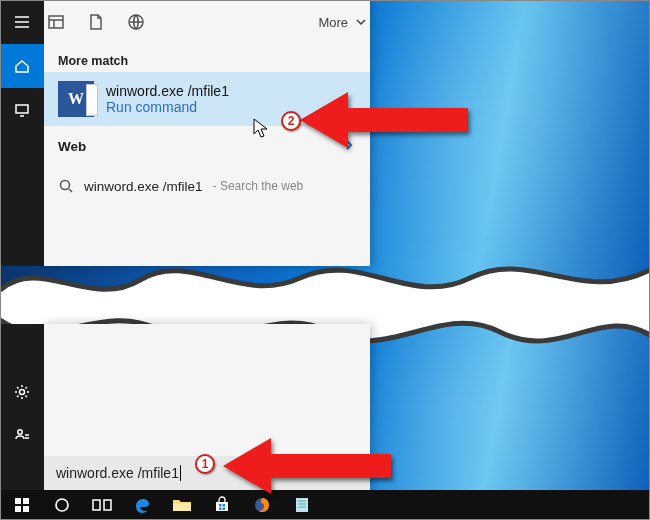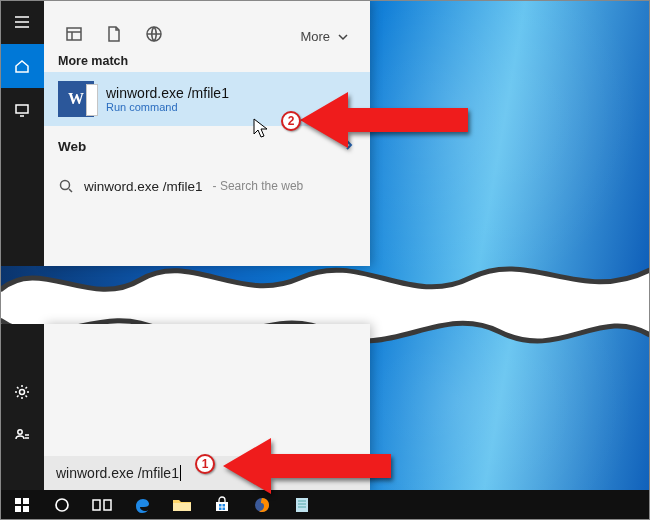--- a/index.html
+++ b/index.html
@@ -29,37 +29,37 @@
   .rail-btn {
     width: 44px; height: 44px; display: flex; align-items: center; justify-content: center;
     color: #fff; cursor: pointer;
   }
   .rail-btn svg, .hdr-icon svg { fill: none; stroke: currentColor; stroke-width: 1.5; }
   .rail-btn.active { background: #0078d7; }
   
   .panel { position: absolute; left: 44px; top: 0; width: 326px; background: #f5f5f5; z-index: 9; box-shadow: 2px 0 10px rgba(0,0,0,0.25); }
   .panel-top { height: 266px; }
   .panel-bot { top: 324px; height: 166px; background: #f5f5f5; }
-  .panel-hdr { height: 44px; display: flex; align-items: flex-end; padding: 0 20px; gap: 20px; color: #555; }
+  .panel-hdr { height: 44px; display: flex; align-items: center; padding: 0 2px; gap: 20px; color: #555; }
   .hdr-icon { width: 20px; height: 20px; display: flex; align-items: center; justify-content: center; cursor: pointer; }
   .hdr-more { margin-left: auto; display: flex; align-items: center; gap: 6px; font-size: 13px; color: #444; cursor: pointer; }
   .section-label { padding: 10px 14px 4px; font-size: 12.5px; font-weight: 600; color: #222; }
   .result {
     display: flex; align-items: center; height: 54px; padding: 0 14px; gap: 12px; cursor: pointer;
   }
   .result.best { background: #cde6f7; }
   .word-icon {
     width: 36px; height: 36px; background: #2b579a; position: relative; display: flex; align-items: center; justify-content: center;
   }
   .word-icon::before {
     content: ""; position: absolute; right: -4px; top: 3px; width: 10px; height: 30px; background: #fff; border: 1px solid #c5c5c5;
   }
   .word-icon span { position: relative; z-index: 1; color: #fff; font-weight: 700; font-family: Georgia, serif; font-size: 16px; }
   .result-text .t1 { font-size: 14px; color: #111; }
-  .result-text .t2 { font-size: 11px; color: #2b6dbf; }
+  .result-text .t2 { font-size: 14px; color: #2b6dbf; }
   .web-row {
     display: flex; align-items: center; justify-content: space-between; height: 40px; padding: 0 14px; font-size: 13.5px; font-weight: 600; color: #222; cursor: pointer;
   }
   .web-row .chev { color: #2b6dbf; }
   .web-result { display: flex; align-items: center; height: 40px; padding: 0 14px; gap: 10px; font-size: 13.5px; color: #222; cursor: pointer; }
   .web-result .sub { color: #888; font-size: 12px; text-align: right; }
   .mag { width: 16px; height: 16px; }
   
   .search-field {
     position: absolute; left: 0; right: 0; bottom: 0; height: 34px; background: #e8e8e8; display: flex; align-items: center; padding: 0 12px; font-size: 14px; color: #222;

